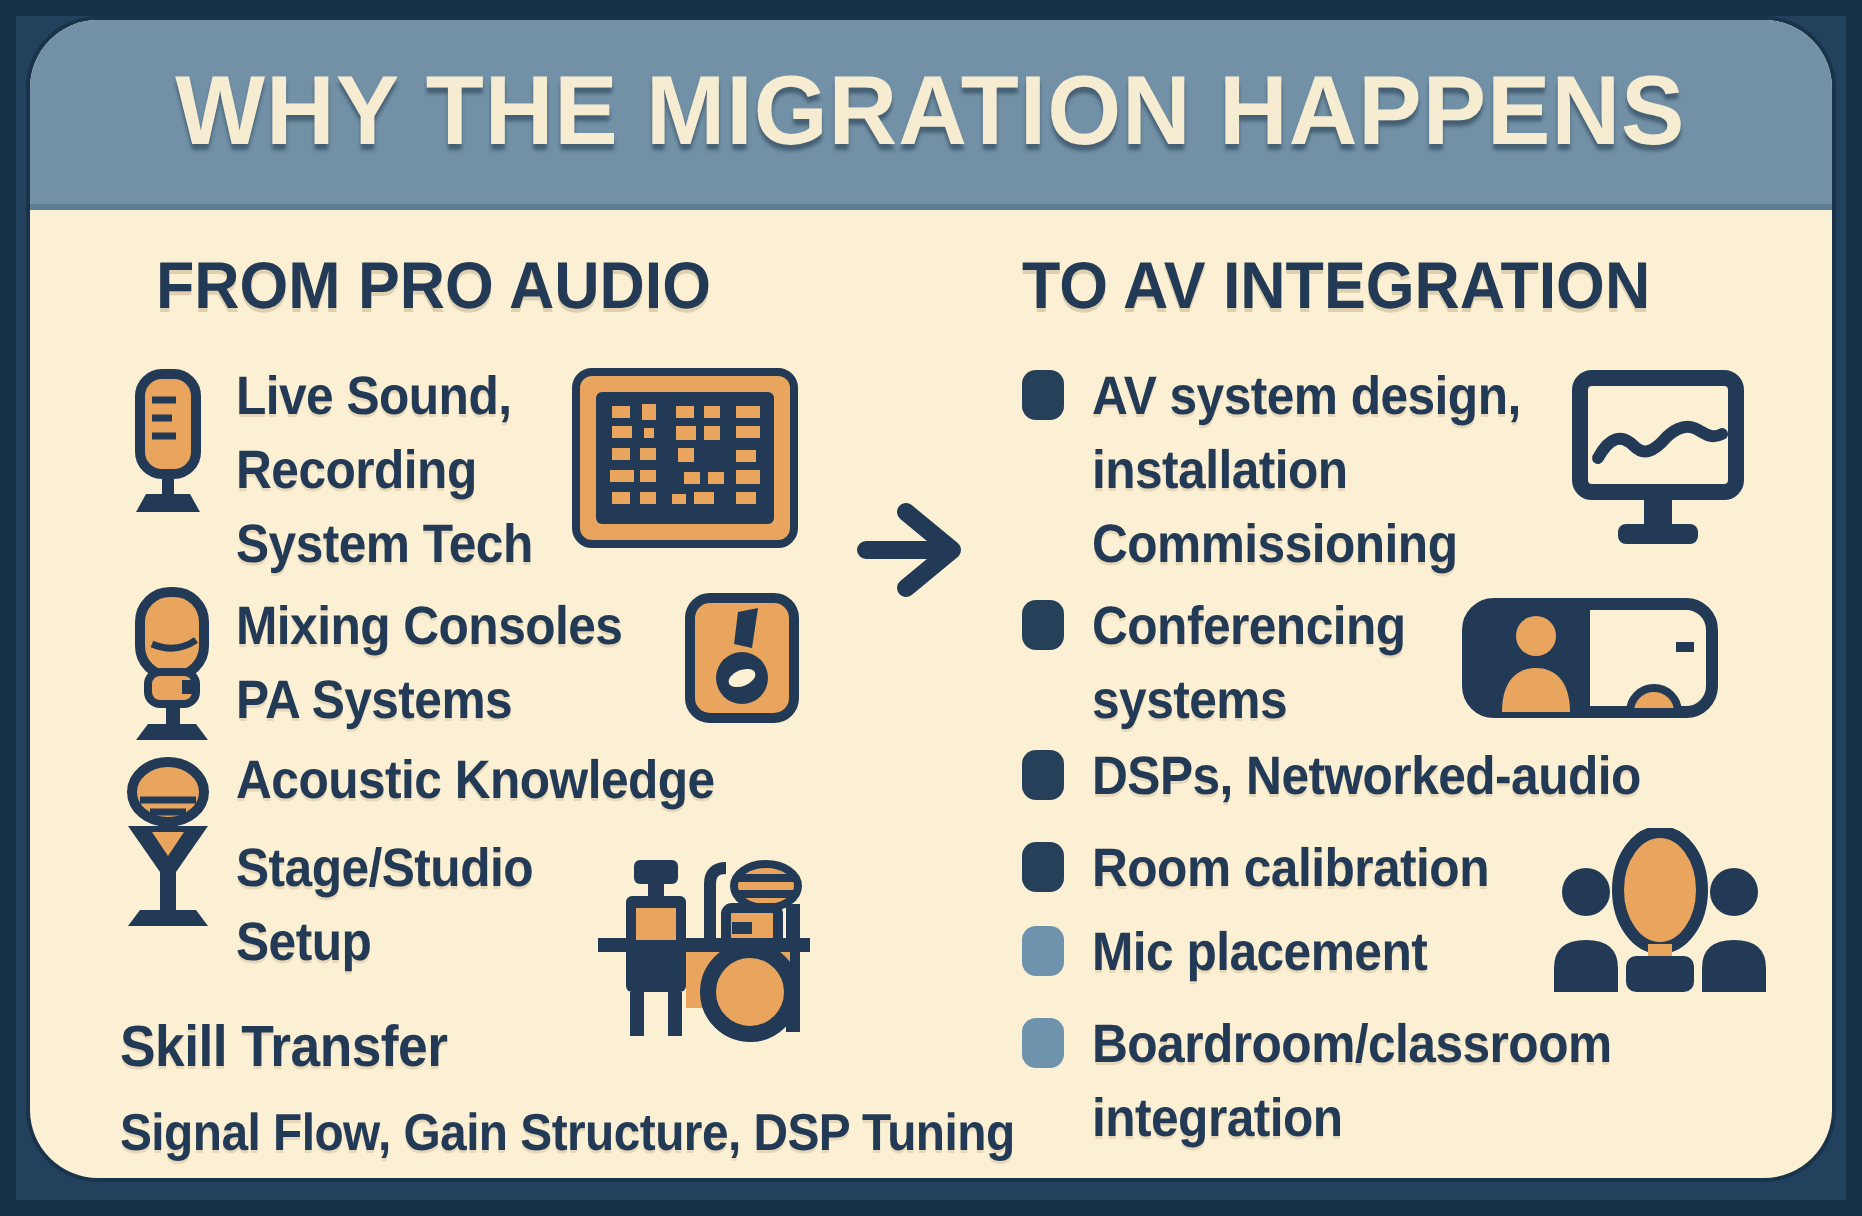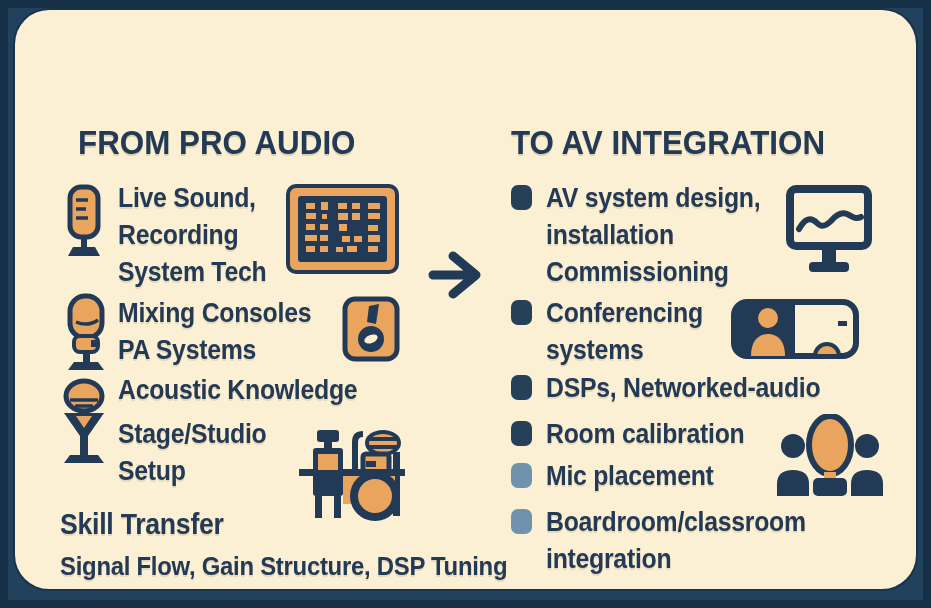--- a/index.html
+++ b/index.html
@@ -23,20 +23,23 @@
   .bullet.steel{background:#6f93ac;}
   .icon{position:absolute;display:block;}
   .icon svg{display:block;width:100%;height:100%;}
 </style>
 </head>
 <body>
 
 <div class="canvas">
   <div class="card">
 
+    <div class="header">
+      <div class="title">WHY THE MIGRATION HAPPENS</div>
+    </div>
 
     <div class="h2" style="left:63px;top:114px;">FROM PRO AUDIO</div>
 
     <span class="icon" style="left:45px;top:174px;width:48px;height:80px;">
       <svg viewBox="0 0 48 80">
         <rect x="10" y="3" width="28" height="50" rx="11" fill="#e9a55e" stroke="#223a55" stroke-width="5"></rect>
         <path d="M16 16 H28 M16 25 H26 M16 34 H28" stroke="#223a55" stroke-width="3.5"></path>
         <rect x="21" y="54" width="6" height="10" fill="#223a55"></rect>
         <path d="M8 72 L40 72 L35 63 L13 63 Z" fill="#223a55"></path>
       </svg>

